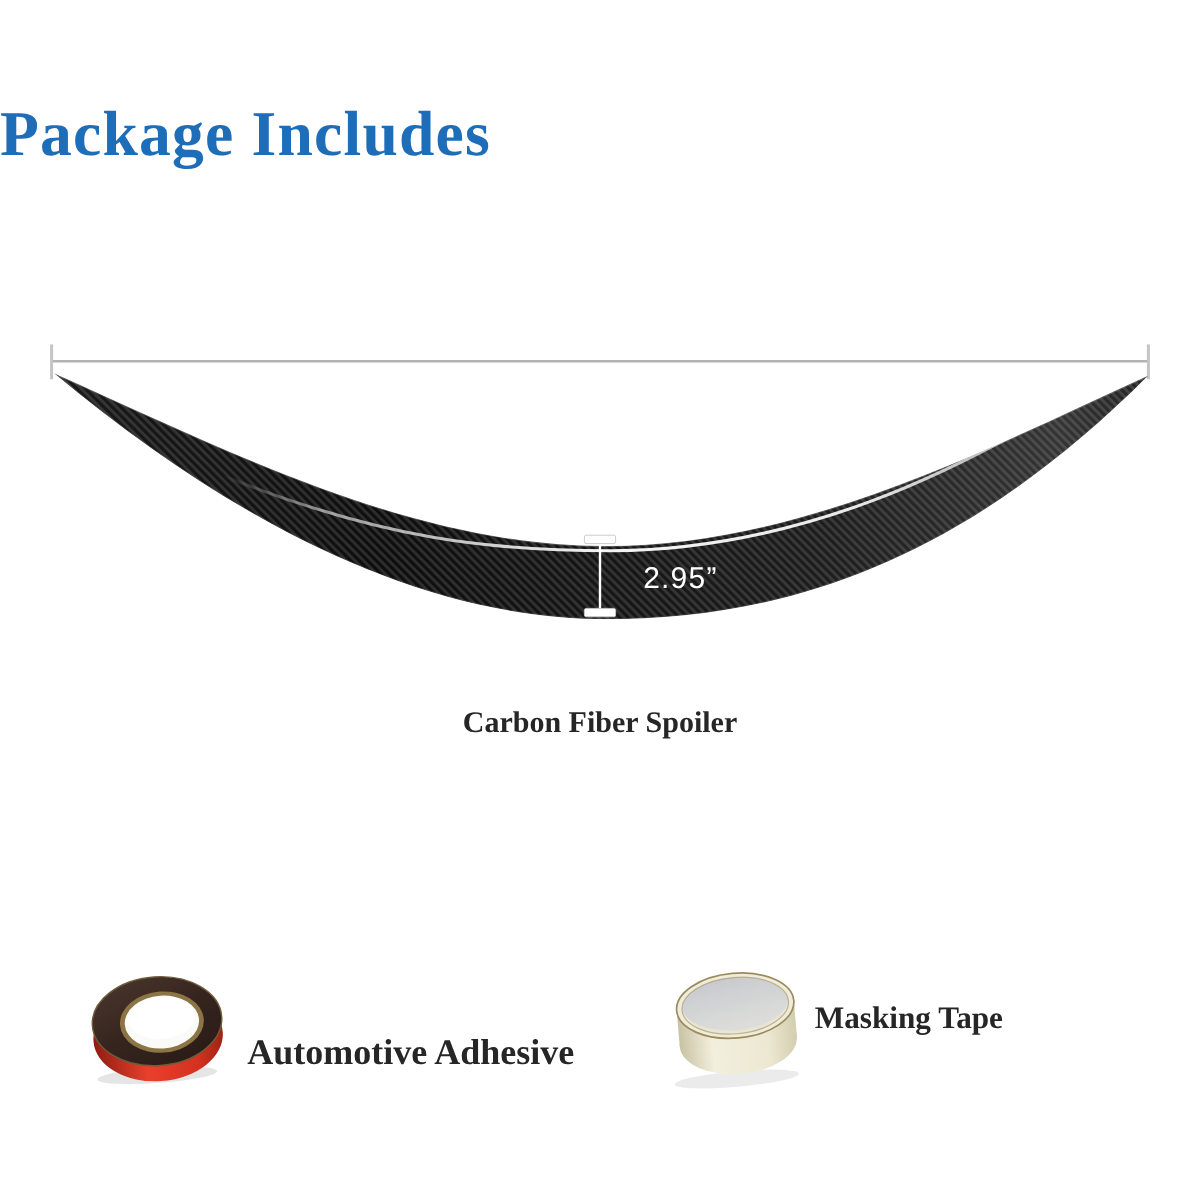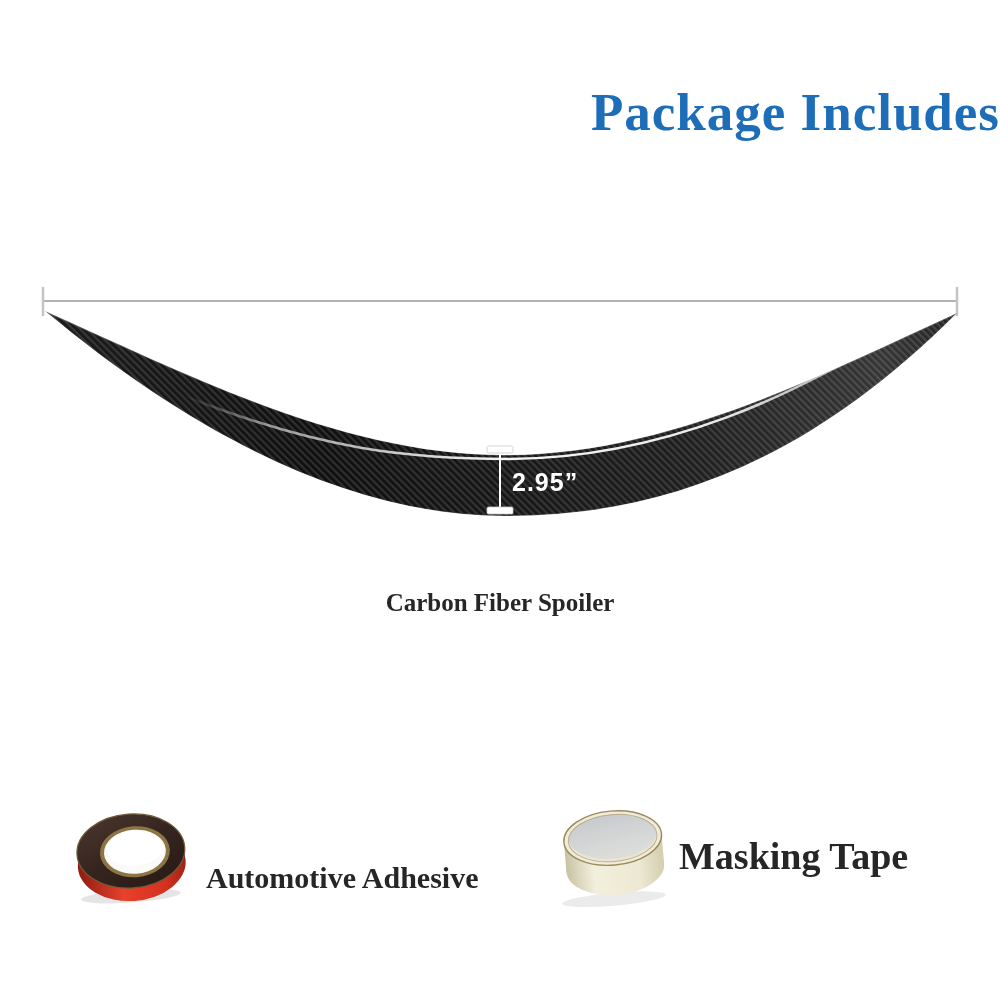--- a/index.html
+++ b/index.html
@@ -17,44 +17,44 @@
     overflow: hidden;
   }
   .canvas {
     position: relative;
     width: 1000px; height: 1000px;
     background: #ffffff;
   }
   .page-title {
     position: absolute;
     top: 82px; left: 0; width: 1000px;
-    text-align: right;
+    text-align: left;
     font-family: "Liberation Serif", serif;
     font-weight: 700;
     font-size: 53px;
     letter-spacing: 1px;
     color: var(--title-blue);
   }
   .graphics-svg {
     position: absolute;
     top: 0; left: 0;
     width: 1000px; height: 1000px;
   }
   .width-value {
     position: absolute;
     top: 270px; left: 0; width: 1000px;
     text-align: center;
     font-size: 25px;
     color: var(--measure-text);
   }
   .height-value {
     position: absolute;
-    top: 468px; left: 512px;
+    top: 468px; left: 536px;
     font-size: 25px;
-    font-weight: 700;
+    font-weight: 400;
     color: var(--measure-white);
     letter-spacing: 1px;
   }
   .spoiler-caption {
     position: absolute;
     top: 589px; left: 0; width: 1000px;
     text-align: center;
     font-family: "Liberation Serif", serif;
     font-weight: 700;
     font-size: 25px;
@@ -68,21 +68,21 @@
     font-size: 30px;
     line-height: 36px;
     color: var(--label-dark);
     white-space: nowrap;
   }
   .tape2-label {
     position: absolute;
     top: 834px; left: 679px;
     font-family: "Liberation Serif", serif;
     font-weight: 700;
-    font-size: 38px;
+    font-size: 26px;
     color: var(--label-dark);
     white-space: nowrap;
   }
 </style>
 </head>
 <body>
 
 <div class="canvas">
 
   <h1 class="page-title">Package Includes</h1>

